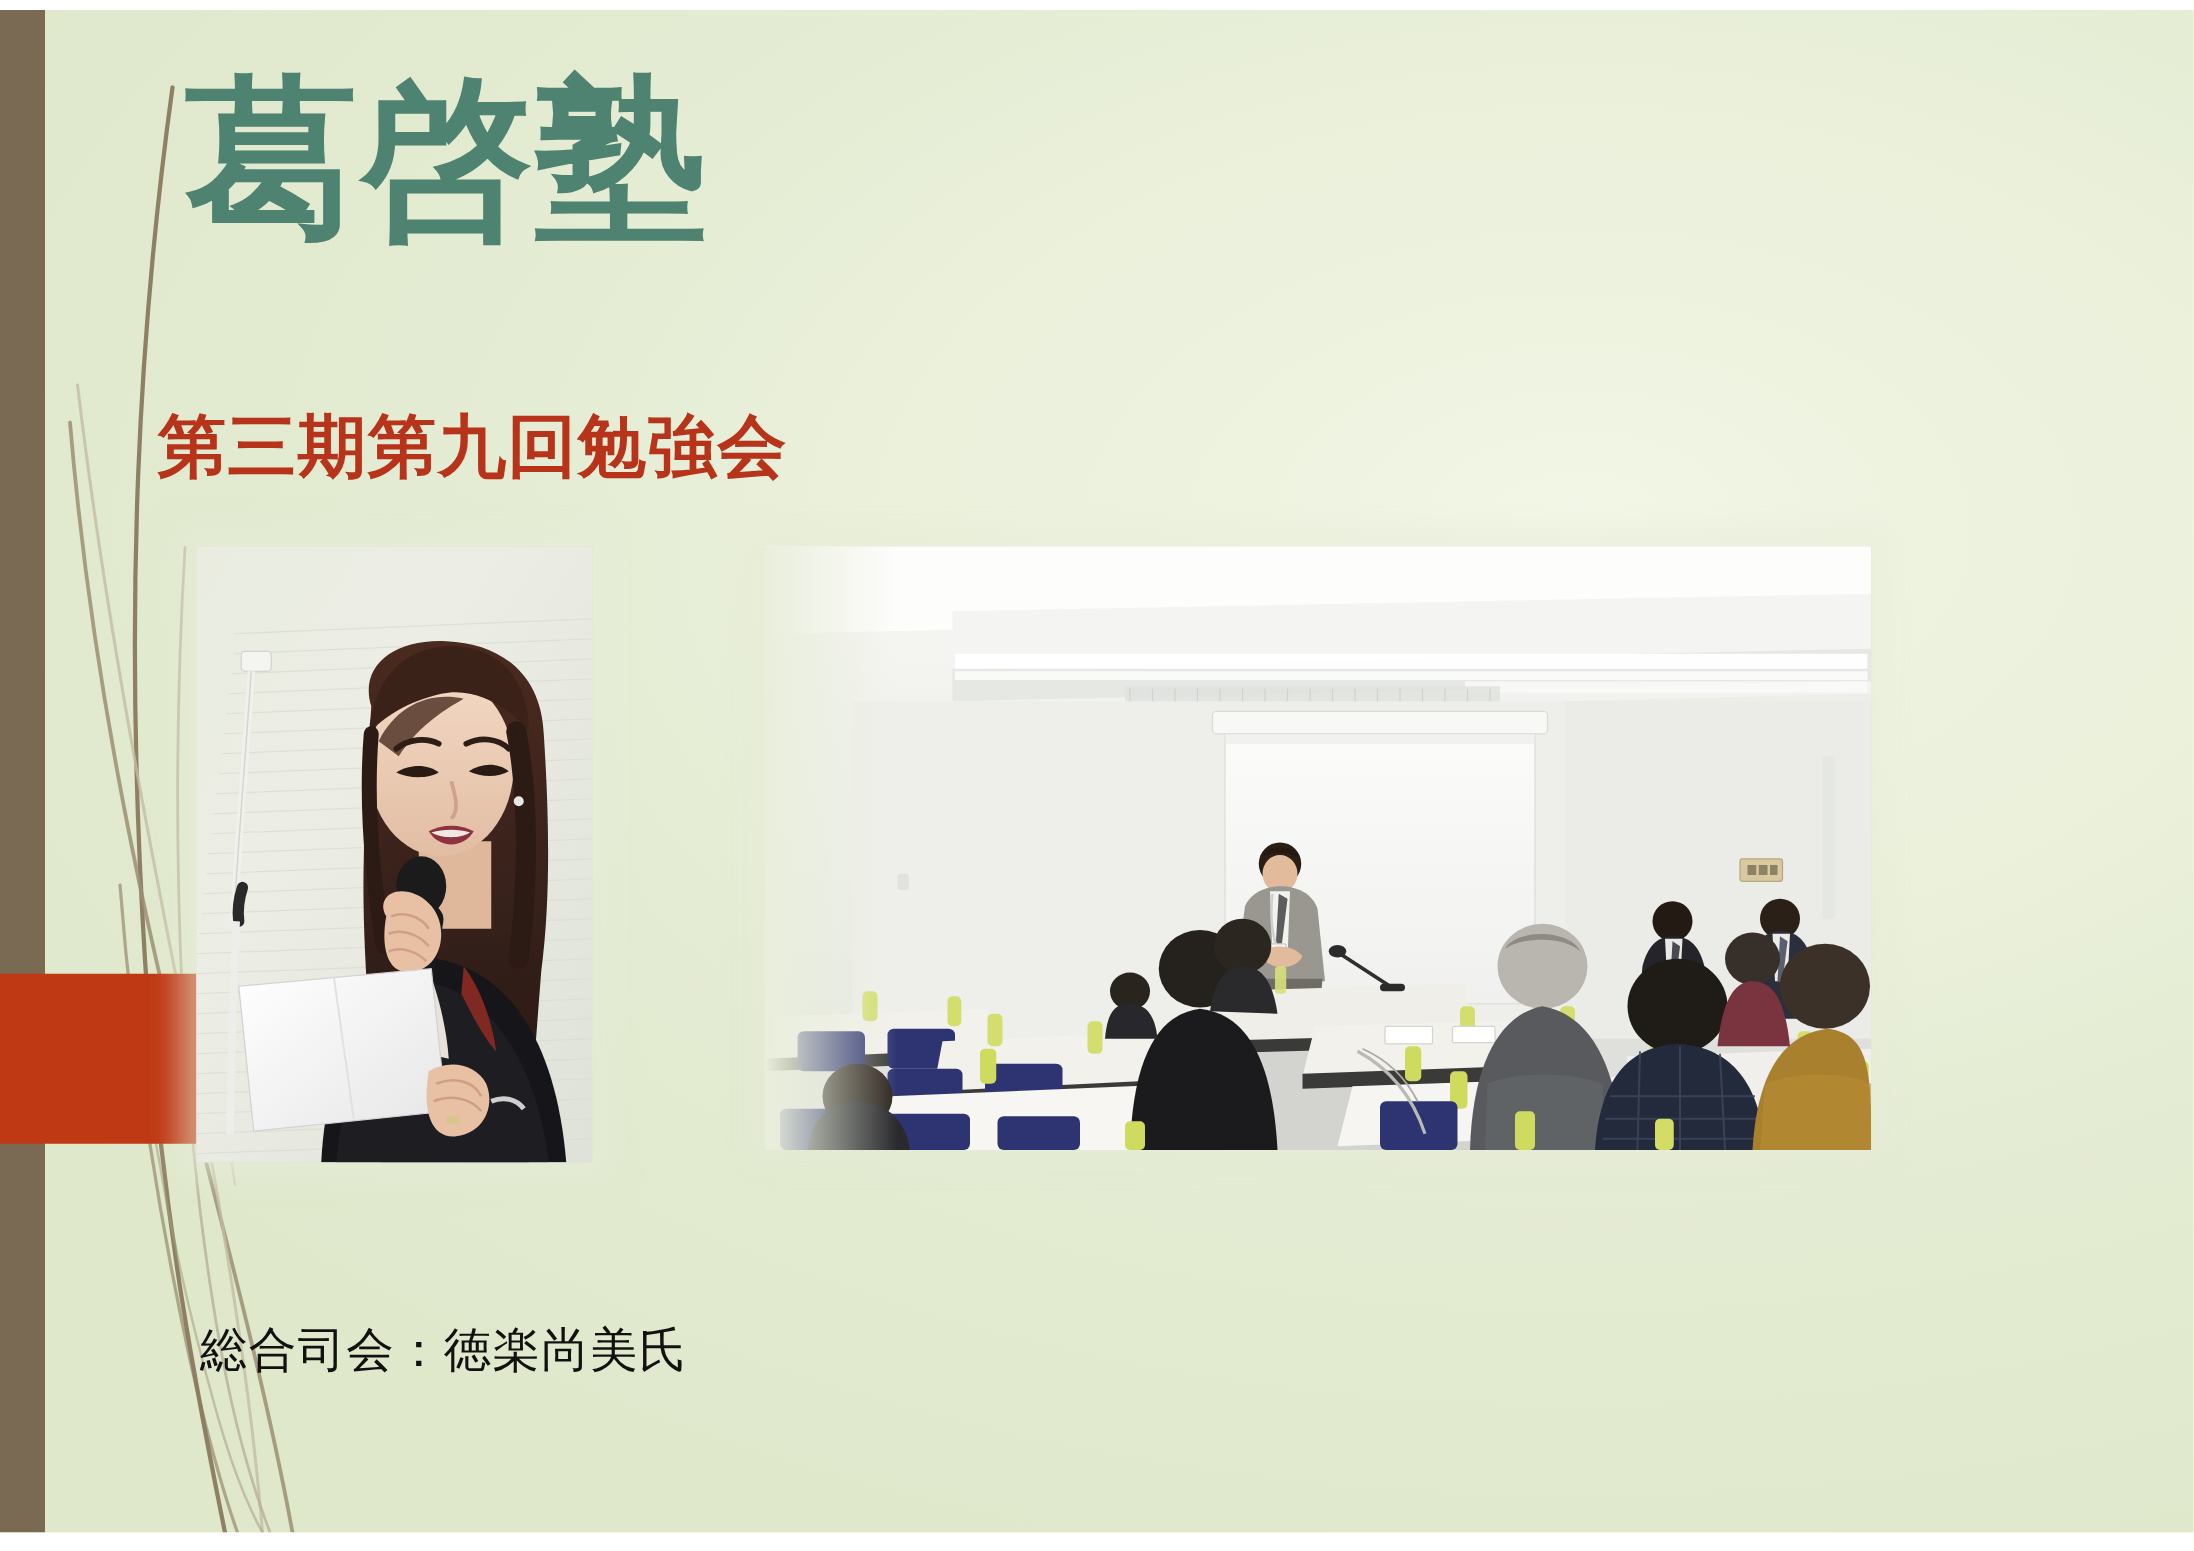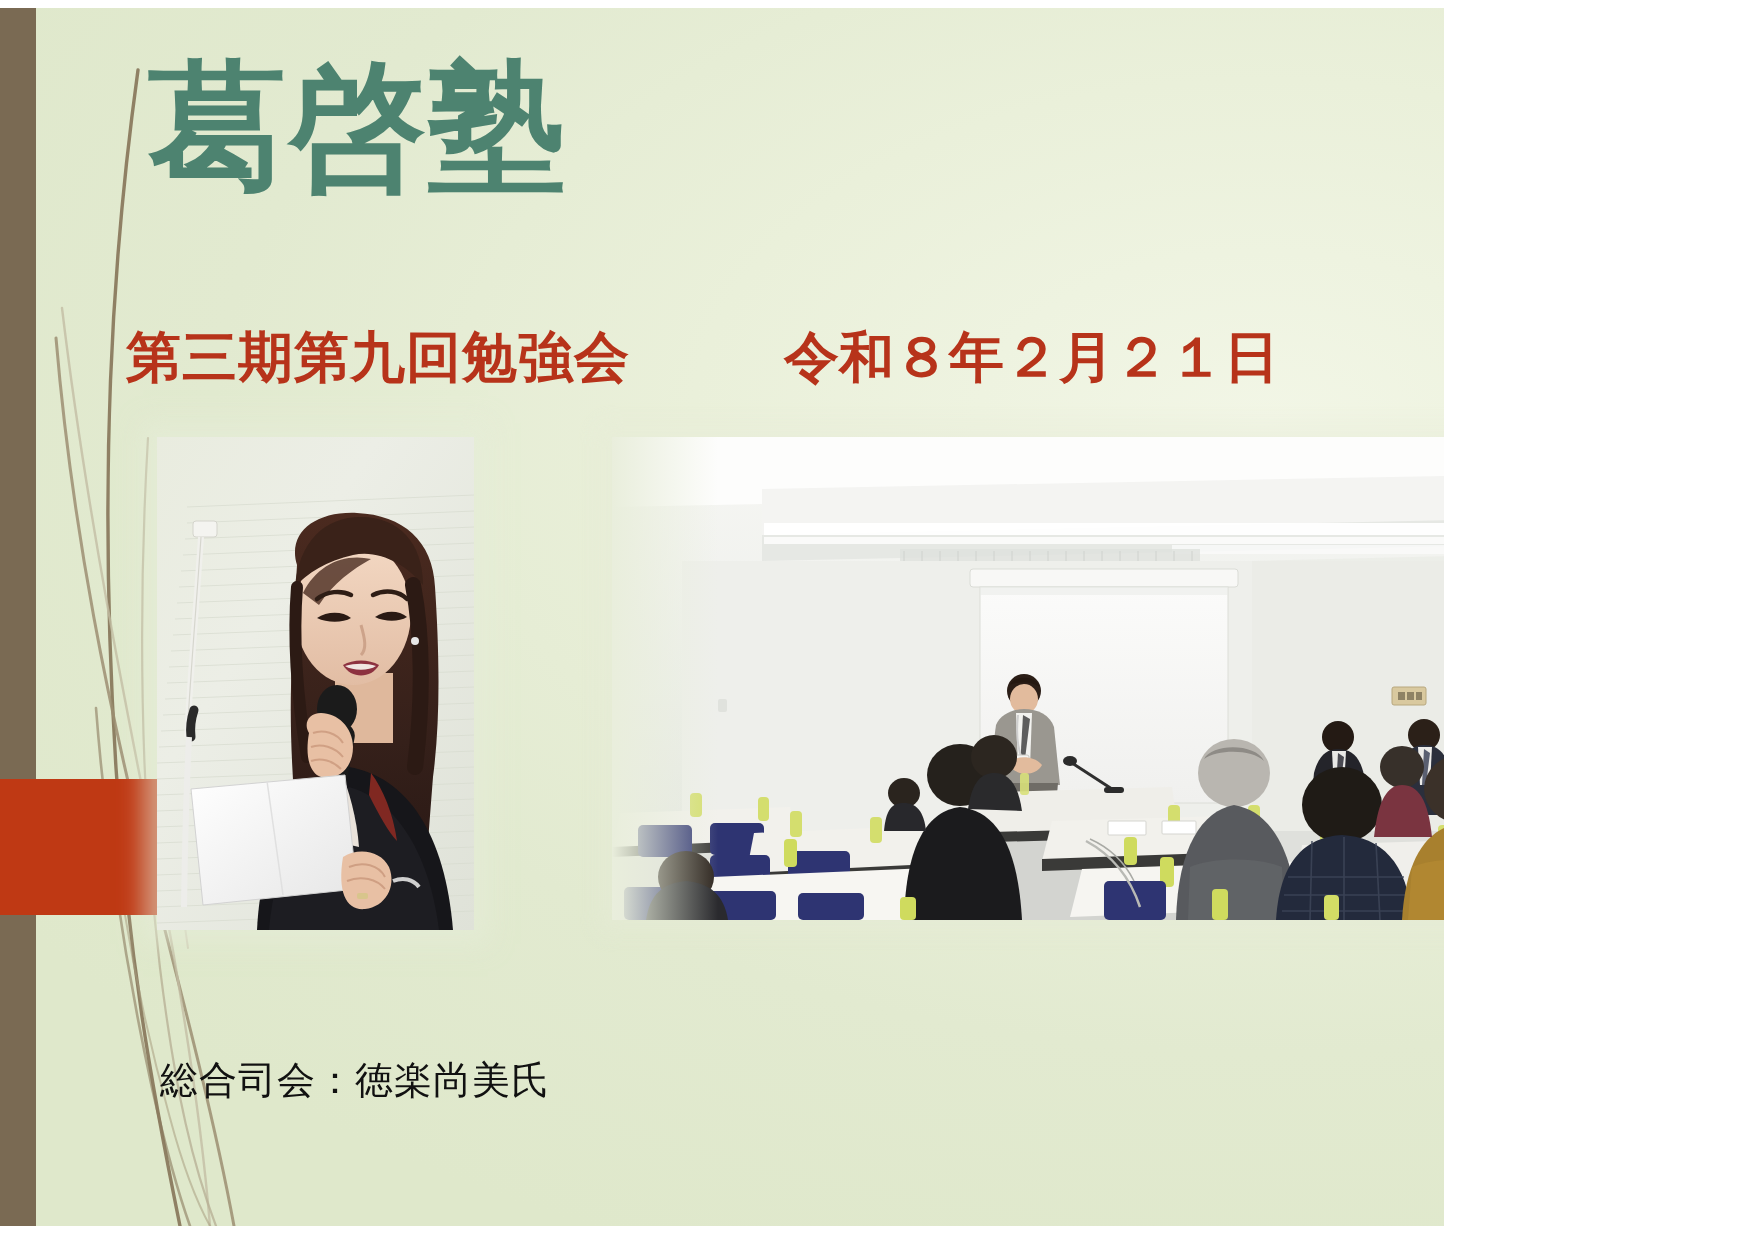--- a/index.html
+++ b/index.html
@@ -10,21 +10,21 @@
   body {
     width: 1755px;
     height: 1241px;
     overflow: hidden;
     font-family: "Liberation Sans", "DejaVu Sans", sans-serif;
   }
 
   
   .slide {
     position: relative;
-    width: 1444px;
+    width: 1755px;
     height: 1241px;
     background: #fef9c3;
     overflow: hidden;
   }
 
   
   .slide-bg {
     position: absolute;
     left: 0;
     top: 8px;
@@ -197,21 +197,20 @@
 
   <div class="accent-block"></div>
 
   <div class="title-row">
     <span class="title-kanji">葛啓塾</span>
   </div>
 
   <div class="subtitle-row">
     <span class="subtitle-session">第三期第九回勉強会</span>
     <span class="subtitle-gap"></span>
-    <span class="subtitle-date">令和８年２月２１日</span>
   </div>
 
   <div class="photo photo-left">
     <svg viewBox="0 0 317 493" preserveAspectRatio="xMidYMid slice" width="317" height="493">
       <defs>
         <linearGradient id="wallL" x1="0" y1="0" x2="1" y2="1">
           <stop offset="0%" stop-color="#e9ecdf"></stop>
           <stop offset="35%" stop-color="#eceee6"></stop>
           <stop offset="100%" stop-color="#dfe2d8"></stop>
         </linearGradient>

